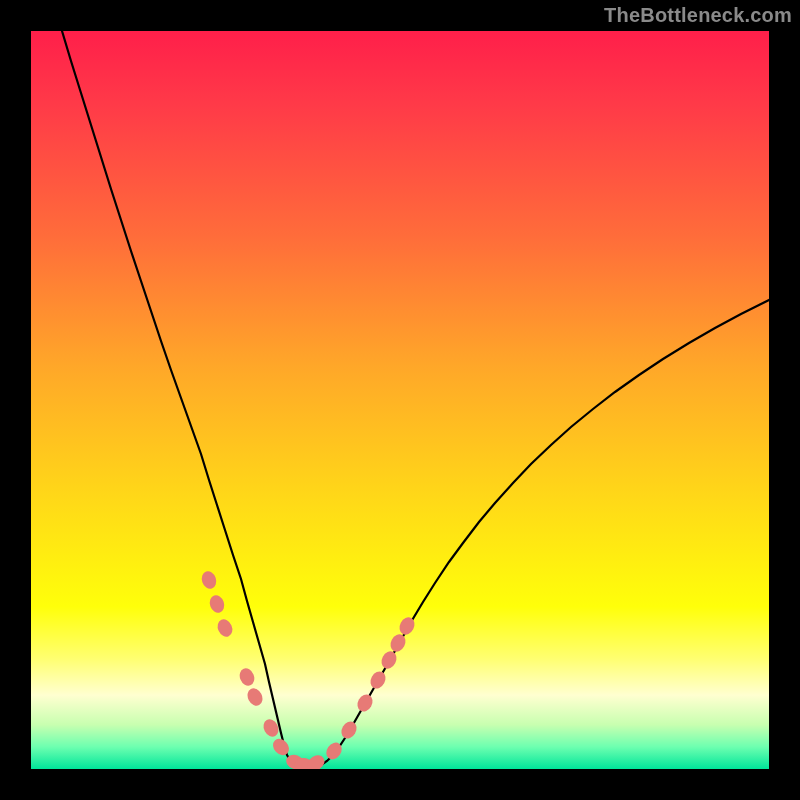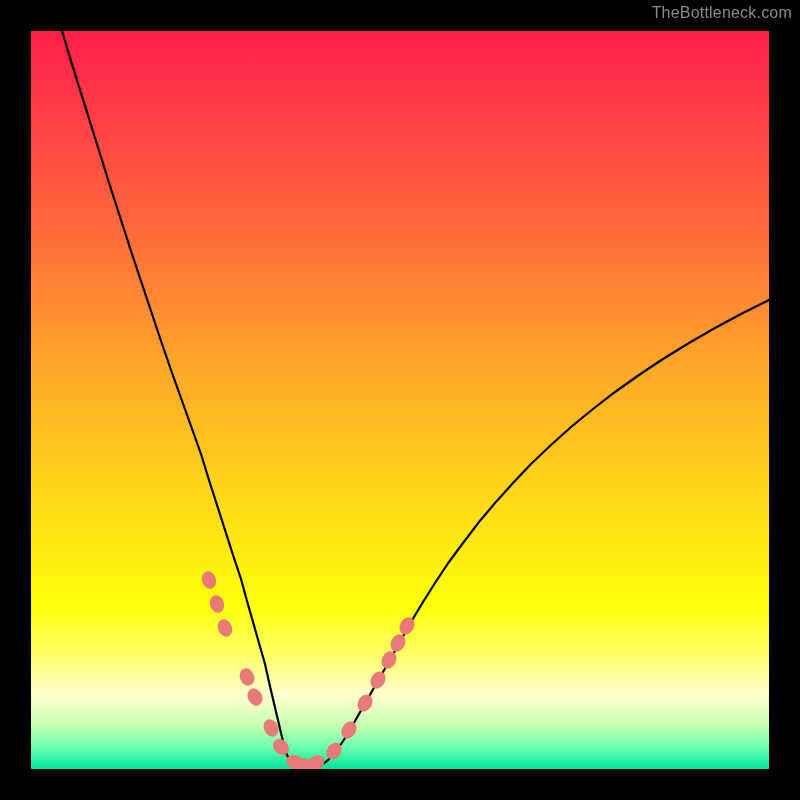--- a/index.html
+++ b/index.html
@@ -36,22 +36,22 @@
       #ffffd0 90%,
       #c8ffb0 94%,
       #6dffb0 97%,
       #00e59a 100%);
   }
   .watermark {
     position: absolute;
     top: 4px;
     right: 8px;
     color: #8a8a8a;
-    font-size: 16px;
-    font-weight: 400;
+    font-size: 20px;
+    font-weight: 700;
     letter-spacing: 0.2px;
   }
   svg.curve {
     position: absolute;
     left: 31px;
     top: 31px;
     width: 738px;
     height: 738px;
   }
 </style>

